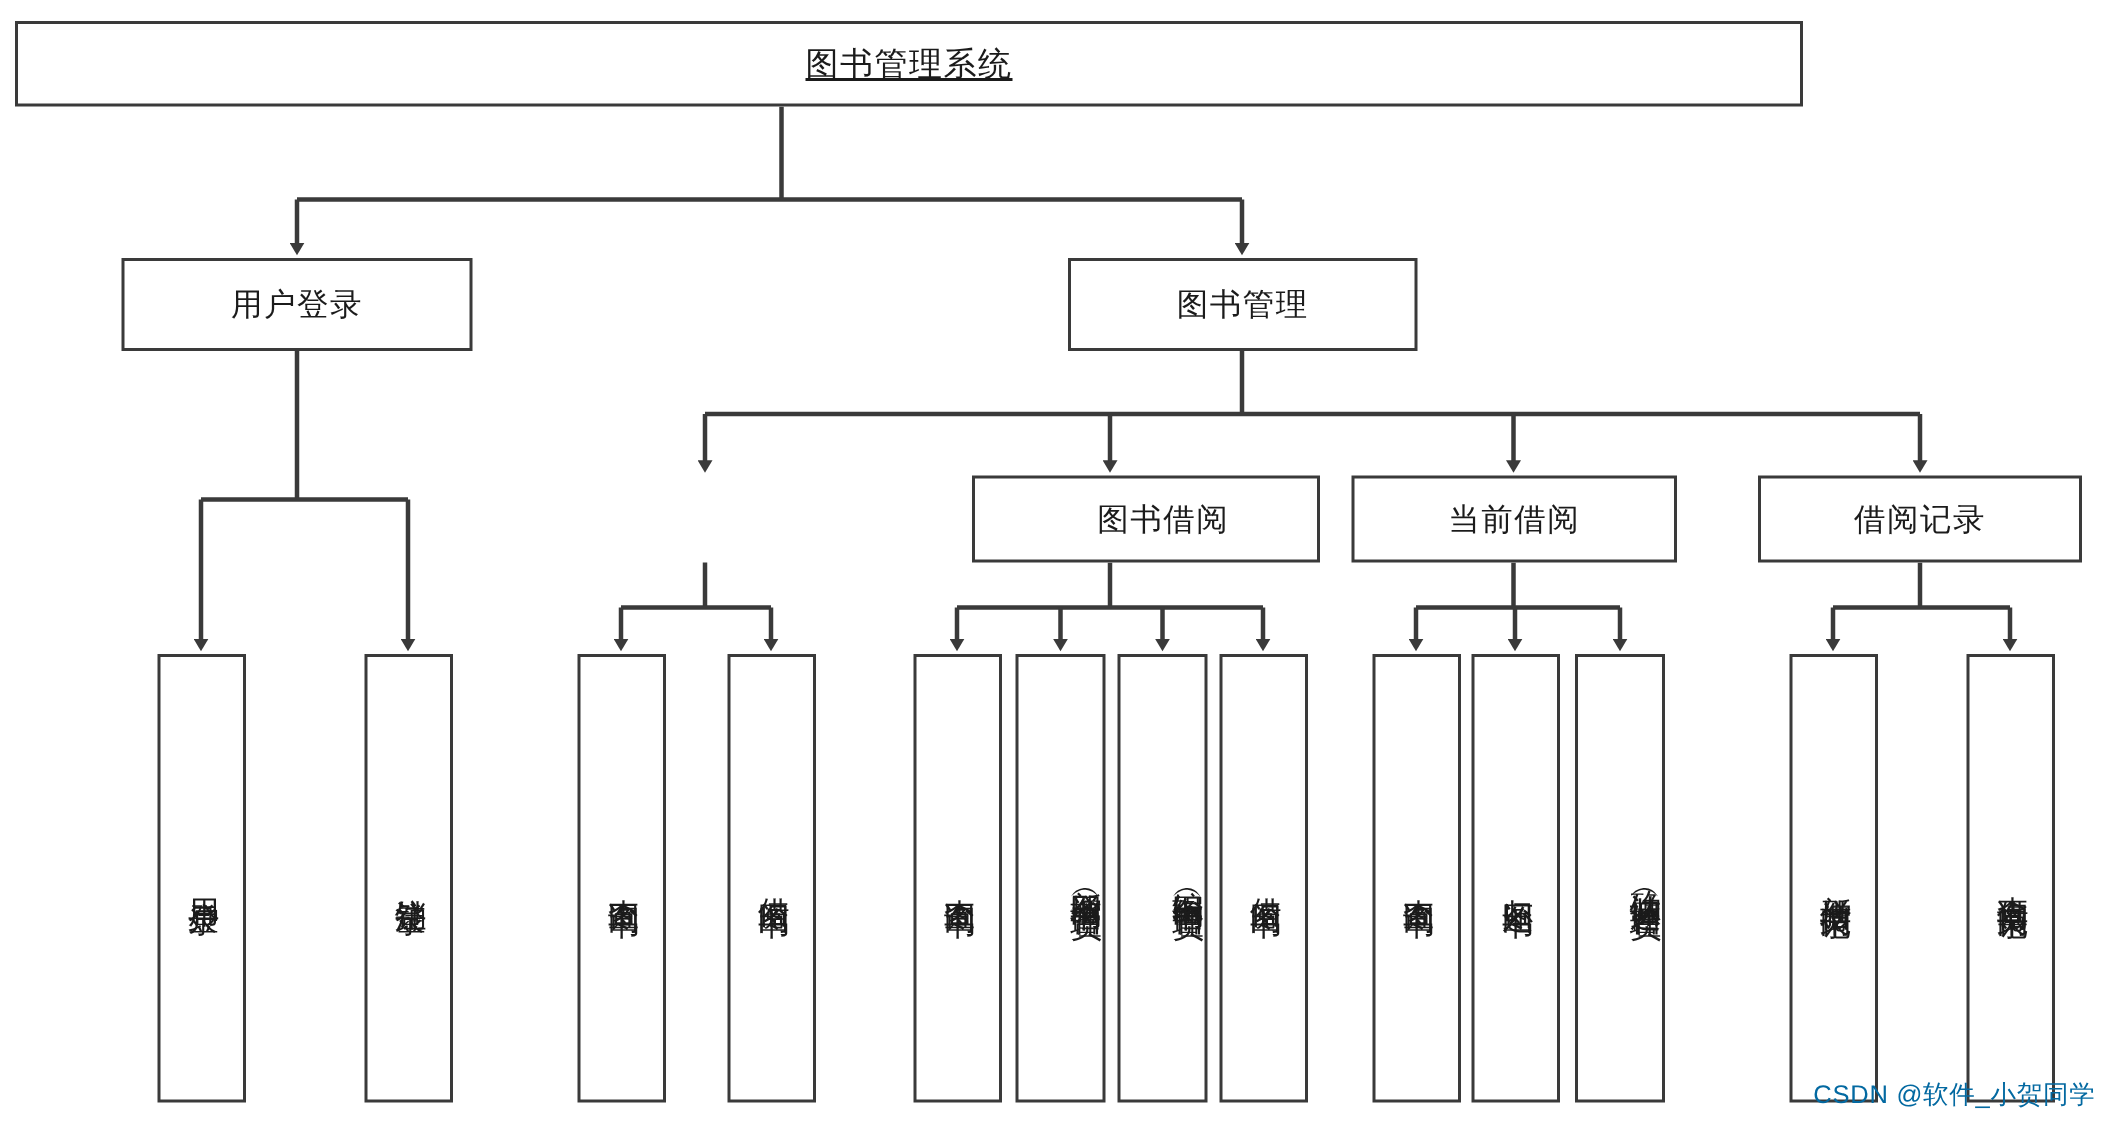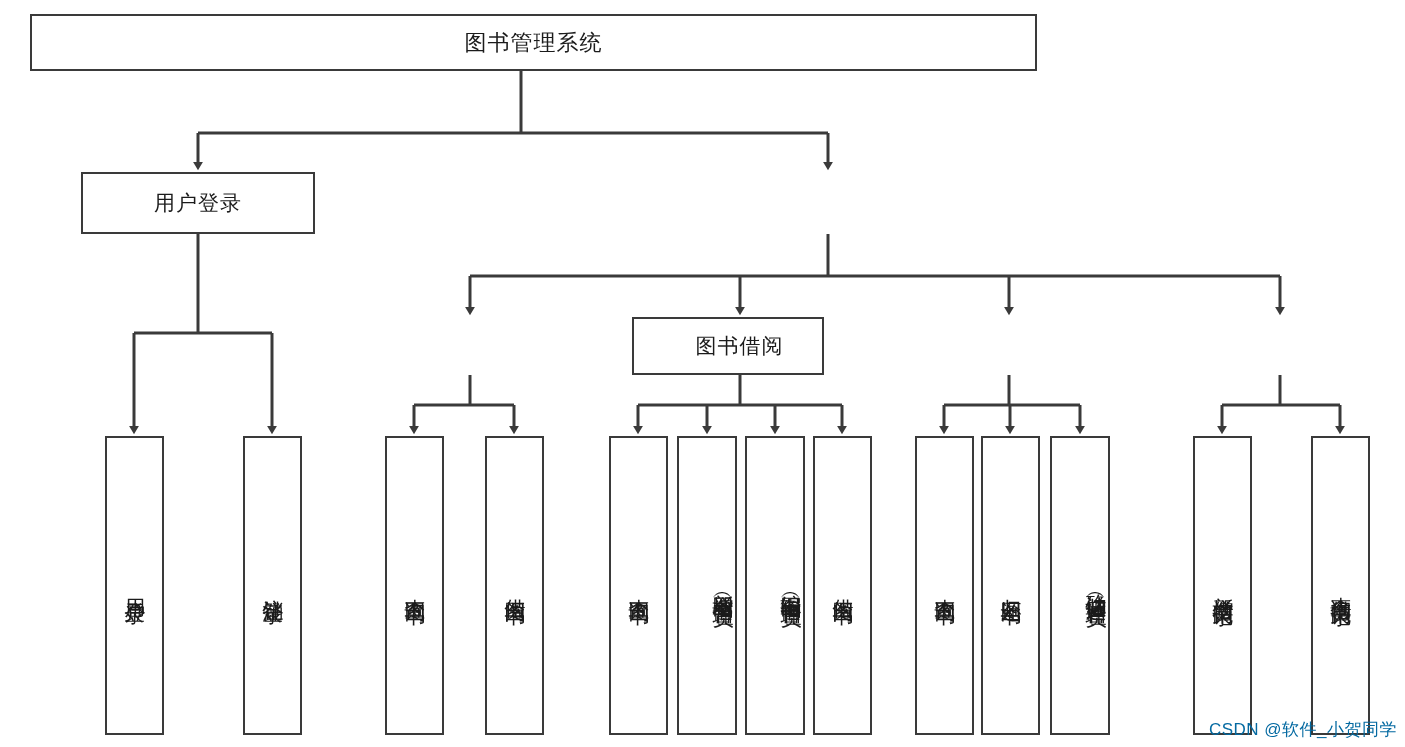--- a/index.html
+++ b/index.html
@@ -67,25 +67,28 @@
       <path d="M1010,405 L1010,430" marker-end="url(#ah)"></path>
       <path d="M1080,405 L1080,430" marker-end="url(#ah)"></path>
 
       <path d="M1280,375 L1280,405"></path>
       <path d="M1222,405 L1340,405"></path>
       <path d="M1222,405 L1222,430" marker-end="url(#ah)"></path>
       <path d="M1340,405 L1340,430" marker-end="url(#ah)"></path>
     </g>
   </svg>
 
-  <div class="node root" style="left:30px;top:14px;width:1007px;height:57px;">图书管理系统</div>
+  <div class="node root" style="left:10px;top:14px;width:1192px;height:57px;text-decoration:underline;">图书管理系统</div>
 
   <div class="node h" style="left:81px;top:172px;width:234px;height:62px;">用户登录</div>
+  <div class="node h" style="left:712px;top:172px;width:233px;height:62px;">图书管理</div>
 
-  <div class="node h" style="left:632px;top:317px;width:192px;height:58px;padding-left:23px;">图书借阅</div>
+  <div class="node h" style="left:648px;top:317px;width:232px;height:58px;padding-left:23px;">图书借阅</div>
+  <div class="node h" style="left:901px;top:317px;width:217px;height:58px;">当前借阅</div>
+  <div class="node h" style="left:1172px;top:317px;width:216px;height:58px;">借阅记录</div>
 
   <div class="node v mid" style="left:105px;top:436px;width:59px;height:299px;">用户登录</div>
   <div class="node v mid" style="left:243px;top:436px;width:59px;height:299px;">注销登录</div>
 
   <div class="node v mid" style="left:385px;top:436px;width:59px;height:299px;">查询图书</div>
   <div class="node v mid" style="left:485px;top:436px;width:59px;height:299px;">借阅图书</div>
 
   <div class="node v mid" style="left:609px;top:436px;width:59px;height:299px;">查询图书</div>
   <div class="node v" style="left:677px;top:436px;width:60px;height:299px;">新增图书（管理员）</div>
   <div class="node v" style="left:745px;top:436px;width:60px;height:299px;">编辑图书（管理员）</div>

